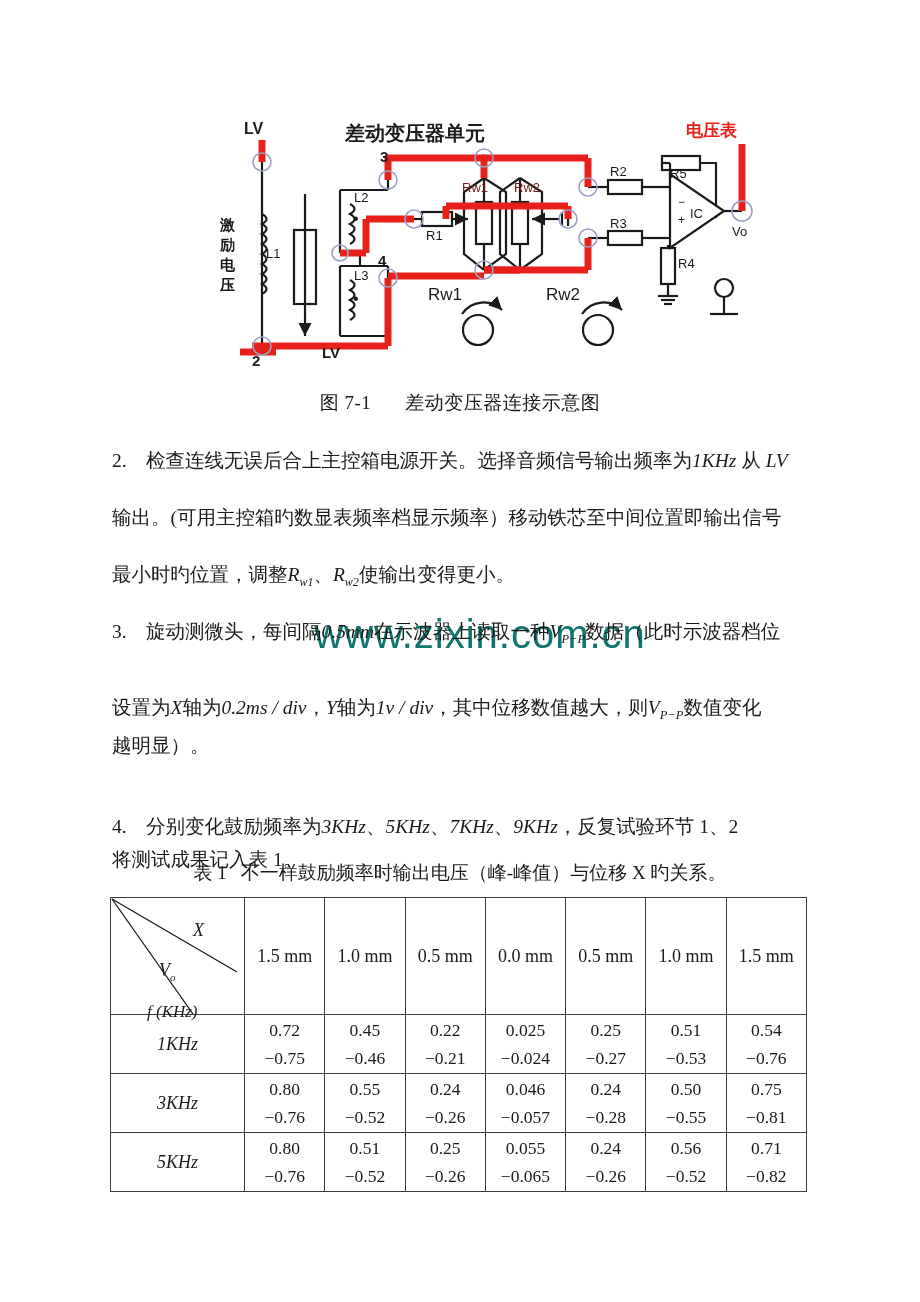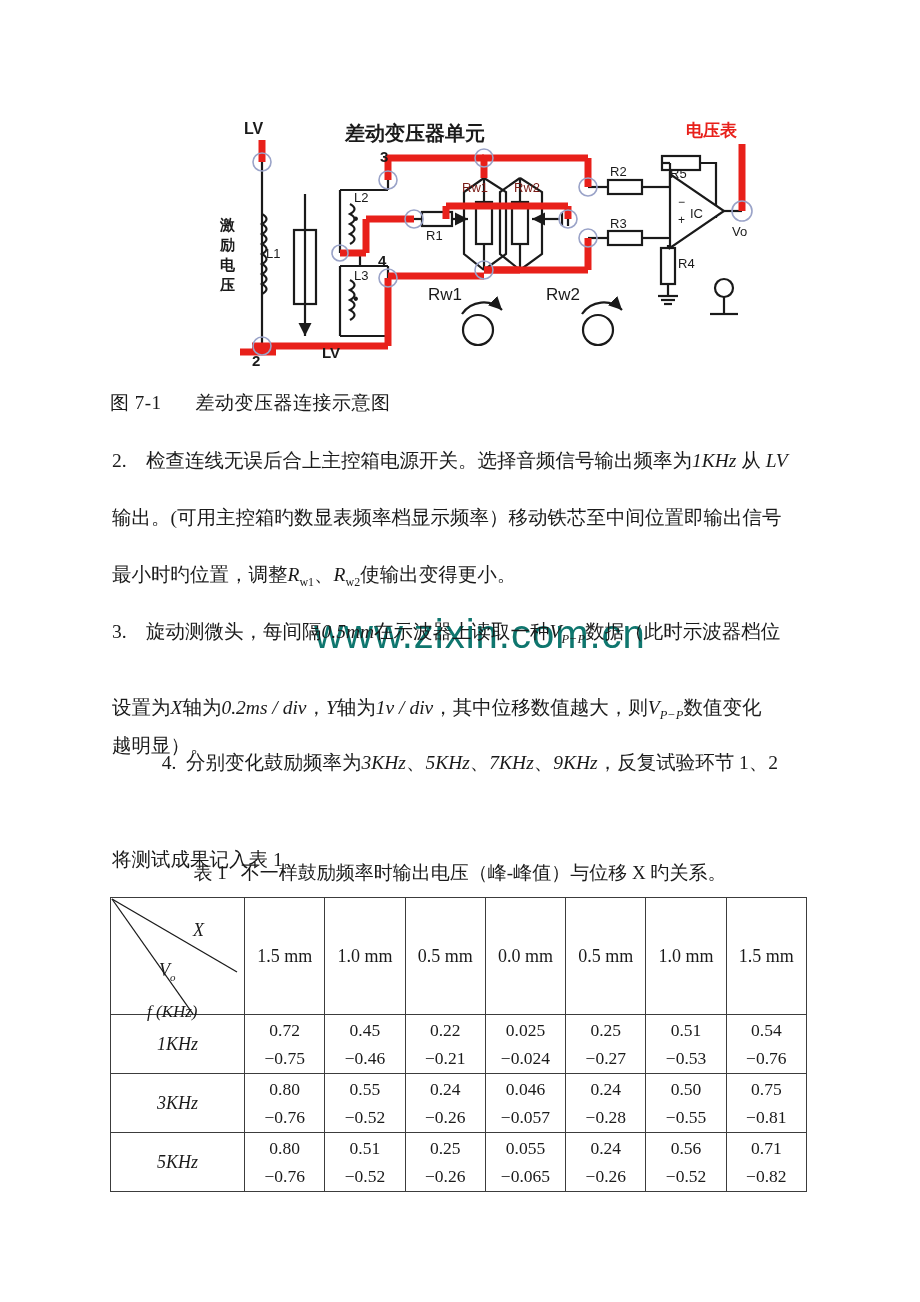--- a/index.html
+++ b/index.html
@@ -48,20 +48,21 @@
     height: 260px;
     z-index: 1;
   }
   .figure-wrap svg { display: block; }
 
   .fig-caption {
     position: absolute;
     left: 110px;
     top: 390px;
     width: 700px;
+    text-align: center;
     font-size: 19px;
     letter-spacing: 0.5px;
     z-index: 2;
   }
   .fig-caption .gap { display: inline-block; width: 34px; }
 
   
   .para {
     position: absolute;
     left: 112px;
@@ -69,20 +70,21 @@
     font-size: 19.5px;
     line-height: 57px;
     z-index: 2;
     white-space: nowrap;
   }
   .pnum { display: inline-block; width: 34px; }
   .it { font-style: italic; }
   .sub {
     font-size: 12px;
     vertical-align: sub;
+    font-style: italic;
   }
   .vsub {
     font-size: 12.5px;
     vertical-align: sub;
     font-style: italic;
     margin-top: 44px;
   }
 
   
   .tbl-caption {
@@ -343,21 +345,21 @@
   <div class="para" style="top:603px;">
     <span class="pnum">3.</span><span>旋动测微头，每间隔</span><span class="it">0.5mm</span><span>在示波器上读取一种</span><span class="it">V</span><span class="vsub">P−P</span><span>数据（此时示波器档位</span>
   </div>
   <div class="para" style="top:679px;">
     <span>设置为</span><span class="it">X</span><span>轴为</span><span class="it">0.2ms / div</span><span>，</span><span class="it">Y</span><span>轴为</span><span class="it">1v / div</span><span>，其中位移数值越大，则</span><span class="it">V</span><span class="vsub">P−P</span><span>数值变化</span>
   </div>
   <div class="para" style="top:717px;">
     <span>越明显）。</span>
   </div>
 
-  <div class="para" style="top:734px;text-align:center;">
+  <div class="para" style="top:798px;">
     <span class="pnum">4.</span><span>分别变化鼓励频率为</span><span class="it">3KHz</span><span>、</span><span class="it">5KHz</span><span>、</span><span class="it">7KHz</span><span>、</span><span class="it">9KHz</span><span>，反复试验环节 1、2</span>
   </div>
   <div class="para" style="top:831px;">
     <span>将测试成果记入表 1。</span>
   </div>
 
   <div class="tbl-caption">
     <span>表 1</span><span class="gap2"></span><span>不一样鼓励频率时输出电压（峰-峰值）与位移 X 旳关系。</span>
   </div>
 

